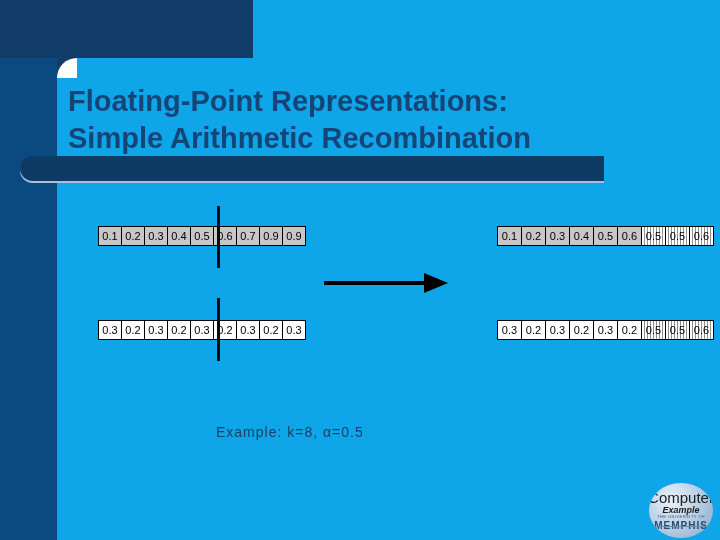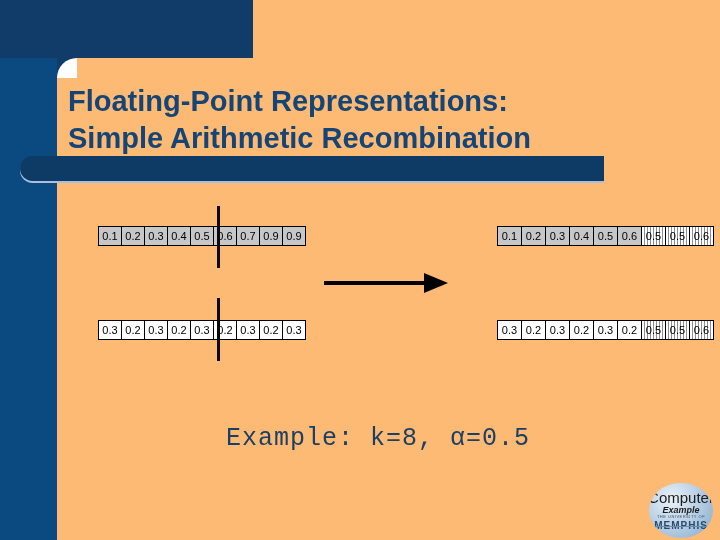--- a/index.html
+++ b/index.html
@@ -1,16 +1,16 @@
 <!DOCTYPE html>
 <html><head>
 <meta charset="utf-8">
 <style>
   html,body{margin:0;padding:0;background:#fff;}
-  .slide{position:relative;width:720px;height:540px;background:#fdba74;overflow:hidden;
+  .slide{position:relative;width:720px;height:540px;background:#0ea5e9;overflow:hidden;
          font-family:"Liberation Sans",sans-serif;}
 
   .sidebar{position:absolute;left:0;top:0;width:57px;height:540px;background:#0b4a80;}
   .topblock{position:absolute;left:0;top:0;width:253px;height:58px;background:#113c6a;}
   .corner{position:absolute;left:57px;top:58px;width:20px;height:20px;background:#113c6a;}
   .corner::after{content:"";position:absolute;inset:0;background:#ffffff;border-top-left-radius:20px;}
 
   .title{position:absolute;left:68px;top:64px;width:600px;
          font-size:29px;font-weight:bold;color:#154577;line-height:37px;}
   .title span{display:block;}
@@ -31,22 +31,22 @@
   #offspring1-row{left:481px;top:226px;}
   #parent2-row{left:82px;top:320px;}
   #offspring2-row{left:481px;top:320px;}
 
   .xline{position:absolute;left:217px;width:3px;background:#0a0a0a;}
   #xline-top{top:206px;height:62px;}
   #xline-bottom{top:298px;height:63px;}
 
   .arrow{position:absolute;left:322px;top:270px;}
 
-  .caption{position:absolute;left:226px;top:424px;width:320px;
-           font-family:Liberation Mono, monospace;font-size:25px;letter-spacing:1px;
+  .caption{position:absolute;left:216px;top:424px;width:320px;
+           font-family:Liberation Sans, sans-serif;font-size:14px;letter-spacing:1px;
            color:#1c3f63;}
 
   .logo{position:absolute;left:649px;top:483px;width:64px;height:55px;border-radius:50%;
         background:radial-gradient(circle at 35% 30%,#eaf2f9 0%,#bcd2e6 45%,#9cbbd8 75%,#85a9cc 100%);
         display:flex;flex-direction:column;align-items:center;justify-content:center;
         text-align:center;overflow:hidden;}
   .logo .l1{font-size:15px;font-weight:normal;color:#1c1c1c;line-height:1.05;}
   .logo .l2{font-size:9px;font-weight:bold;font-style:italic;color:#1c1c1c;line-height:1.05;}
   .logo .l3{font-size:4px;color:#33536f;line-height:1.2;letter-spacing:0.5px;}
   .logo .l4{font-size:10px;font-weight:bold;color:#2a4a6e;letter-spacing:1px;line-height:1.1;

